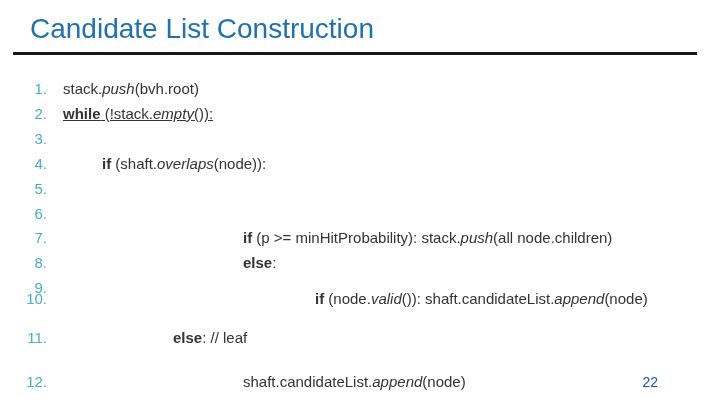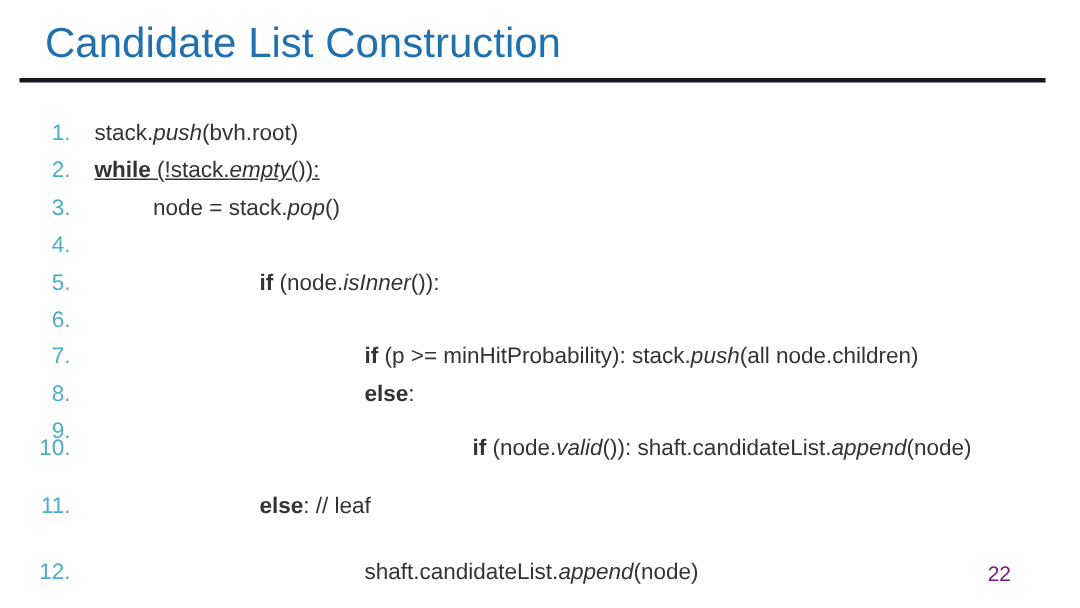--- a/index.html
+++ b/index.html
@@ -19,48 +19,47 @@
     position:absolute;left:0;width:720px;height:20px;
     font-size:15px;color:#333333;white-space:nowrap;line-height:19px;
   }
   .num{
     position:absolute;left:0;top:0;width:47px;text-align:right;color:#4aaec6;
   }
   .content{position:absolute;top:0;text-align:right;}
   .seg-bold{font-weight:bold;}
   .seg-italic{font-style:italic;}
   .pageno{
-    position:absolute;right:26px;top:374px;font-size:14px;color:#701a75;
+    position:absolute;right:42px;top:374px;font-size:14px;color:#1d4ed8;
   }
 </style>
 </head>
 <body>
 
 <div style="position:absolute;left:0;top:0;width:700px;height:405px;">
   <h1 class="title">Candidate List Construction</h1>
   <div class="rule"></div>
   <div class="code-list" id="code-list">
       <div class="code-line" style="top: 79px;">
         <span class="num">1.</span>
         <span class="content" style="left: 63px;"><span class="seg-normal">stack.</span><span class="seg-italic">push</span><span class="seg-normal">(bvh.root)</span></span>
       </div>
       <div class="code-line" style="top: 103.9px;">
         <span class="num">2.</span>
         <span class="content" style="left: 63px; text-decoration: underline;"><span class="seg-bold">while</span><span class="seg-normal"> (!stack.</span><span class="seg-italic">empty</span><span class="seg-normal">()):</span></span>
       </div>
       <div class="code-line" style="top: 128.8px;">
         <span class="num">3.</span>
-        <span class="content" style="left: 102px;"><span class="seg-normal">node = stack.</span><span class="seg-italic">pop</span><span class="seg-normal">()</span></span>
       </div>
       <div class="code-line" style="top: 153.7px;">
         <span class="num">4.</span>
+        <span class="content" style="left: 102px;"><span class="seg-bold">if</span><span class="seg-normal"> (shaft.</span><span class="seg-italic">overlaps</span><span class="seg-normal">(node)):</span></span>
       </div>
       <div class="code-line" style="top: 178.6px;">
         <span class="num">5.</span>
-        <span class="content" style="left: 173px;"><span class="seg-bold">if</span><span class="seg-normal"> (node.</span><span class="seg-italic">isInner</span><span class="seg-normal">()):</span></span>
       </div>
       <div class="code-line" style="top: 203.5px;">
         <span class="num">6.</span>
       </div>
       <div class="code-line" style="top: 228.4px;">
         <span class="num">7.</span>
         <span class="content" style="left: 243px;"><span class="seg-bold">if</span><span class="seg-normal"> (p &gt;= minHitProbability): stack.</span><span class="seg-italic">push</span><span class="seg-normal">(all node.children)</span></span>
       </div>
       <div class="code-line" style="top: 253.3px;">
         <span class="num">8.</span>

